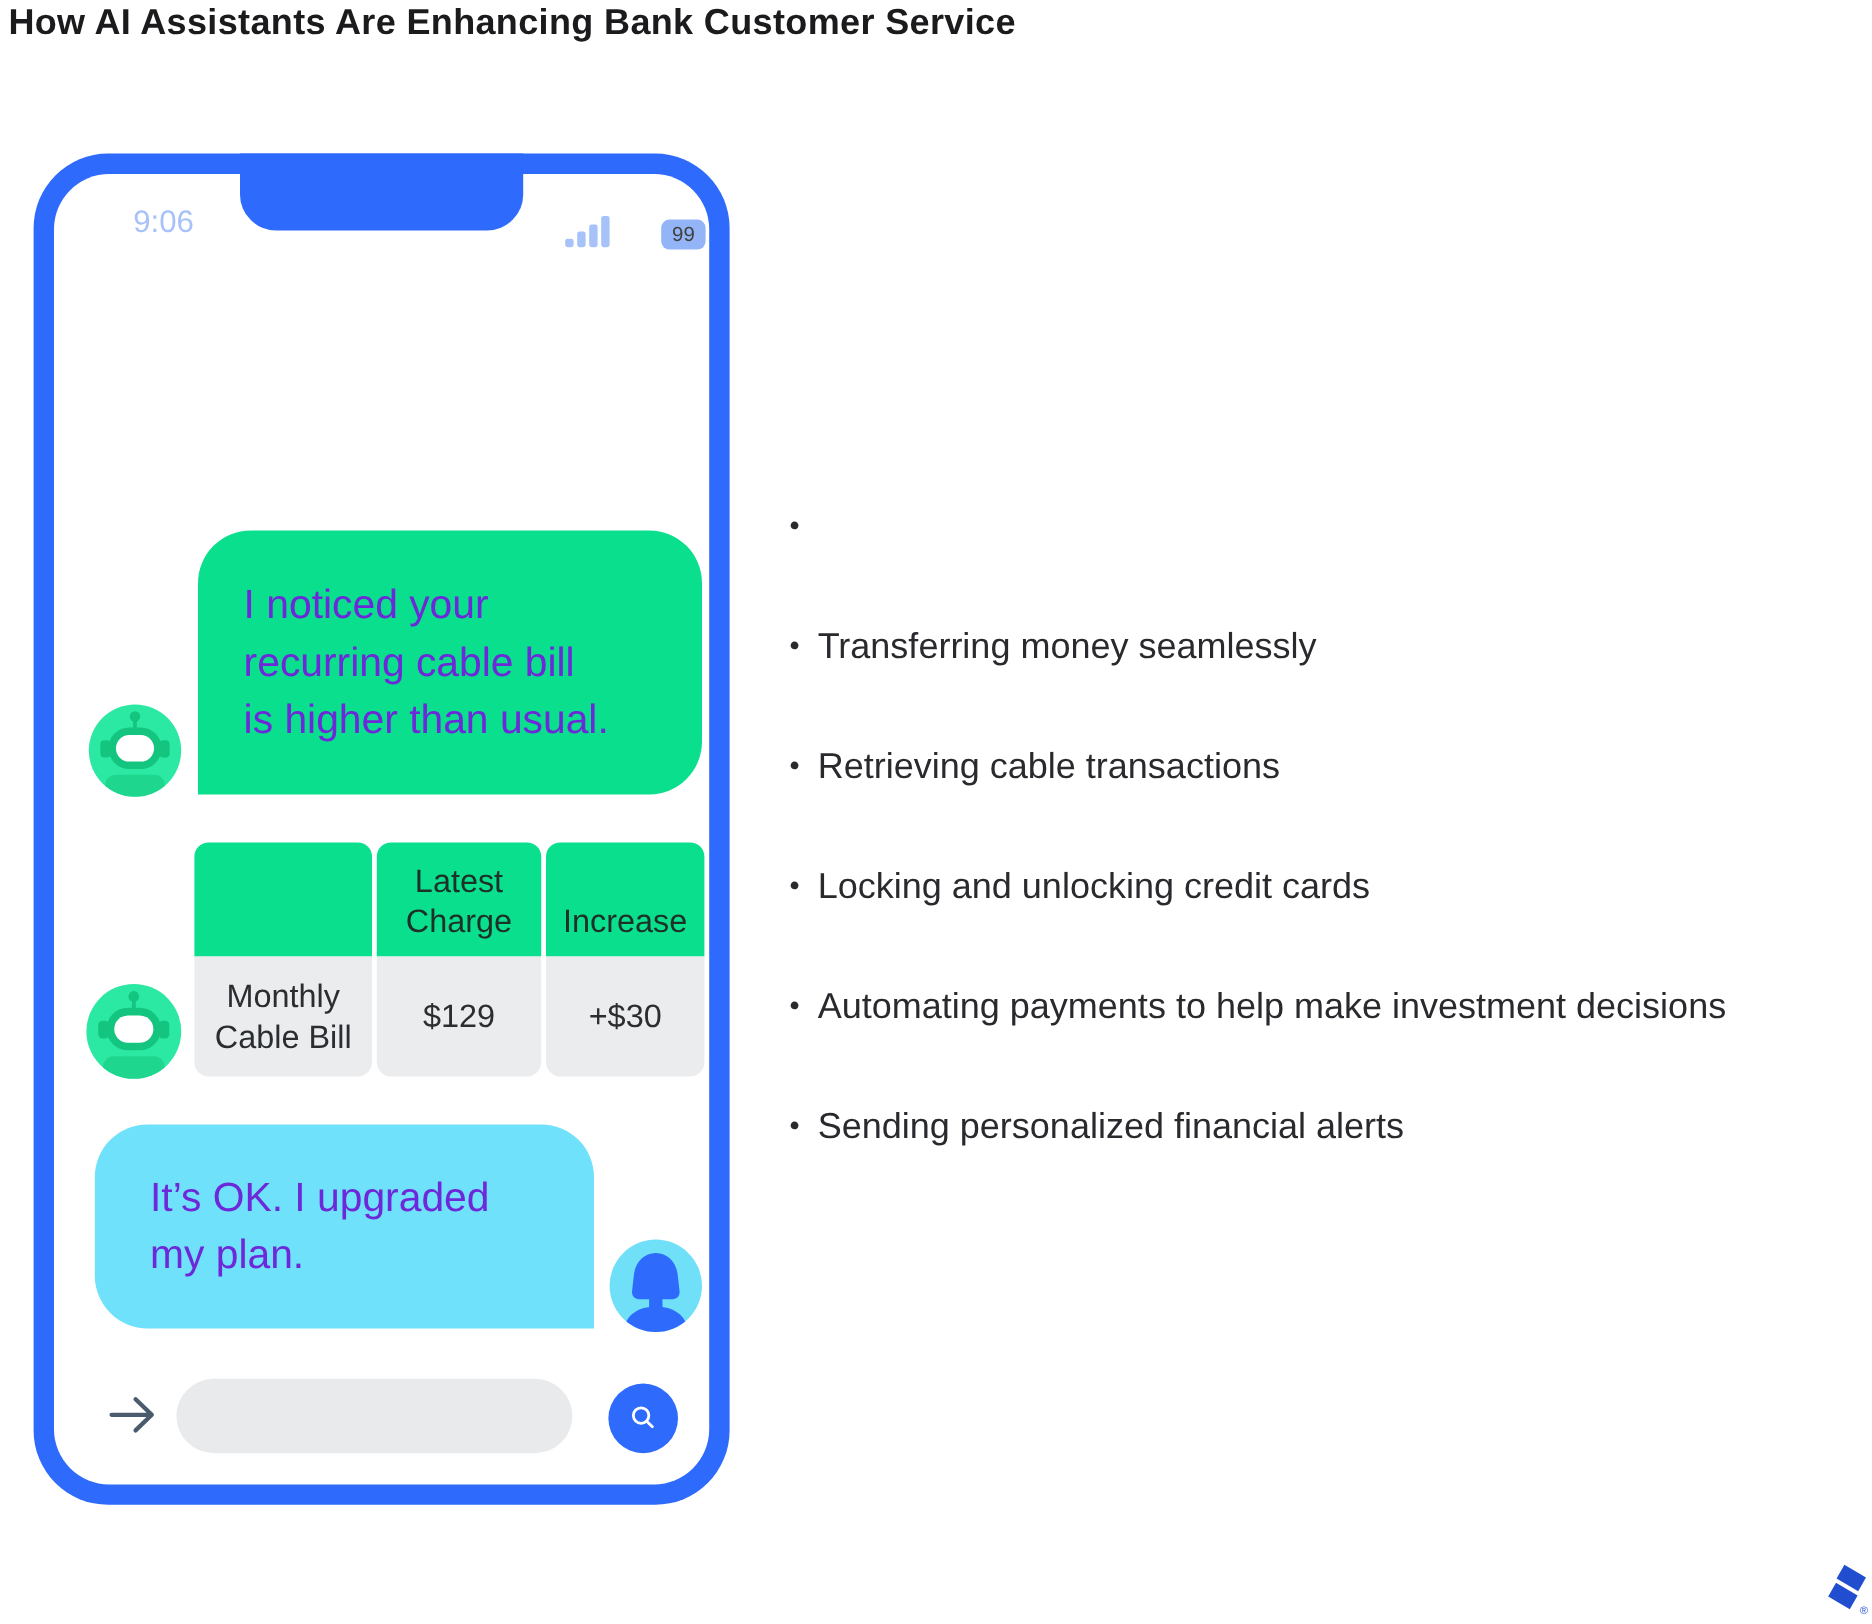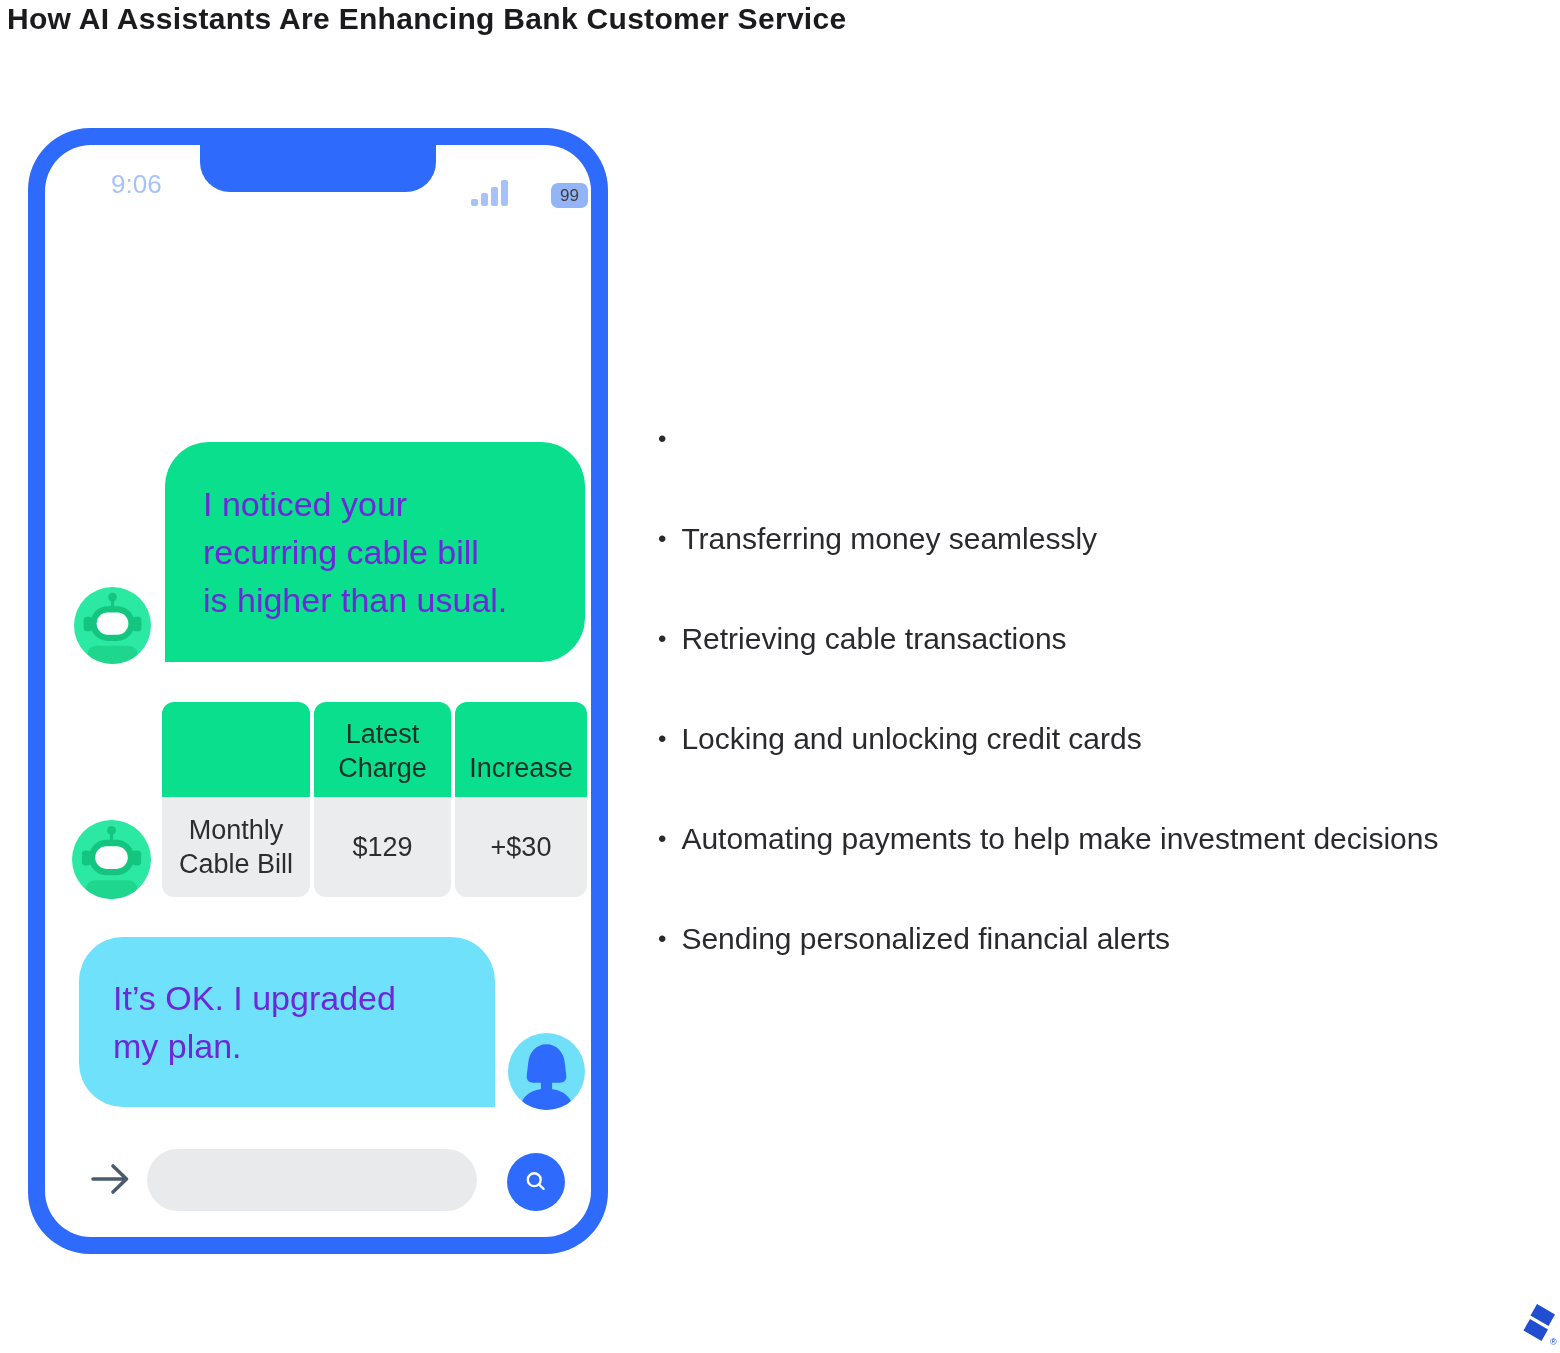--- a/index.html
+++ b/index.html
@@ -49,21 +49,21 @@
   .bubble {
     position: absolute; display: flex; align-items: center;
     font-size: 34px; line-height: 48px; color: #6d28d9; white-space: pre-line;
   }
   .bubble-bot {
     left: 120px; top: 297px; width: 420px; height: 220px;
     background: #09DF8D; border-radius: 44px 44px 44px 0; padding-left: 38px;
   }
   .bubble-user {
     left: 34px; top: 792px; width: 416px; height: 170px;
-    background: #70E1FA; border-radius: 44px 44px 0 44px; padding-left: 34px;
+    background: #70E1FA; border-radius: 44px 44px 0 44px; padding-left: 46px;
   }
   .avatar { position: absolute; border-radius: 50%; overflow: hidden; }
   .avatar-bot-1 { left: 29px; top: 442px; width: 77px; height: 77px; background: #2BE8A2; }
   .avatar-bot-2 { left: 27px; top: 675px; width: 79px; height: 79px; background: #2BE8A2; }
   .avatar-user  { left: 463px; top: 888px; width: 77px; height: 77px; background: #70DFF8; }
   .avatar svg { width: 100%; height: 100%; display: block; }
 
   
   .bill-table {
     position: absolute; left: 117px; top: 557px;

